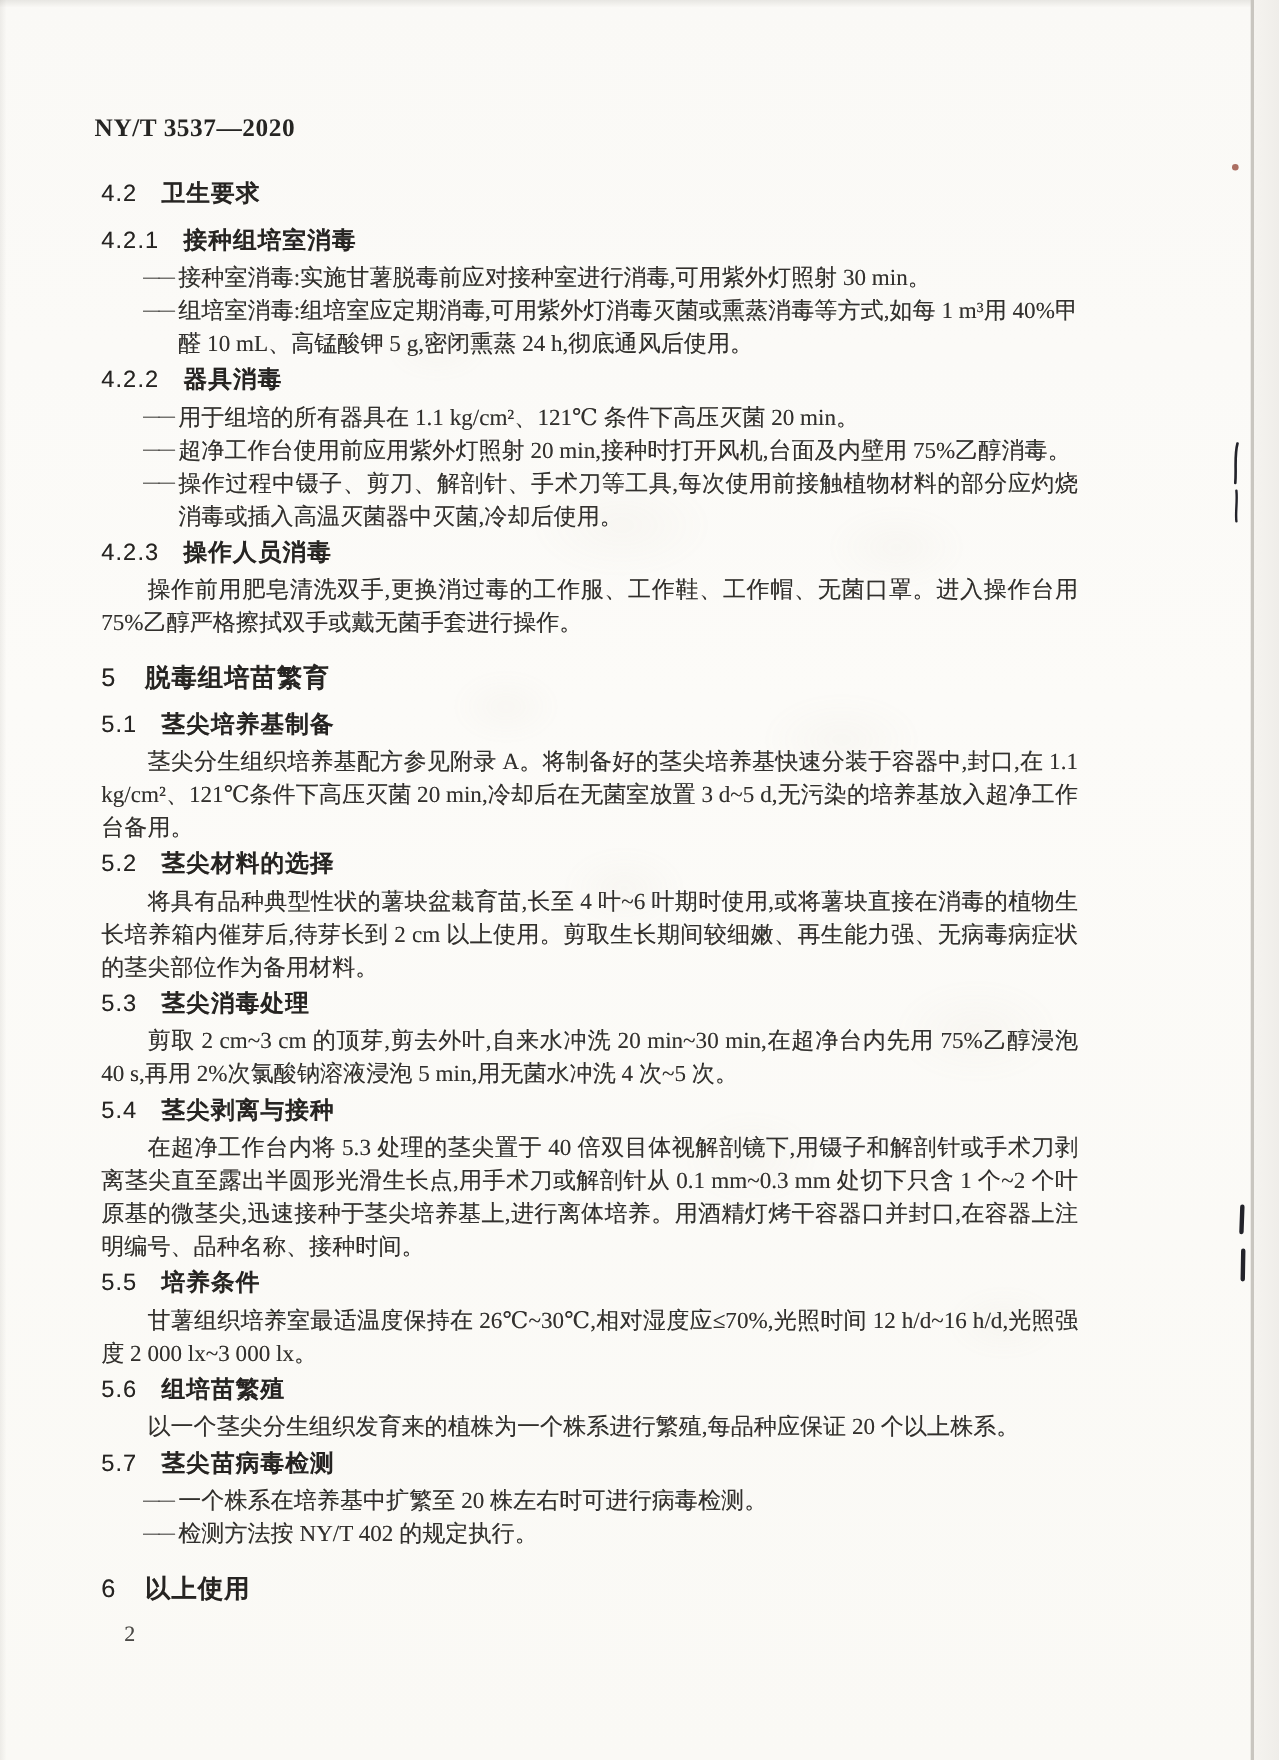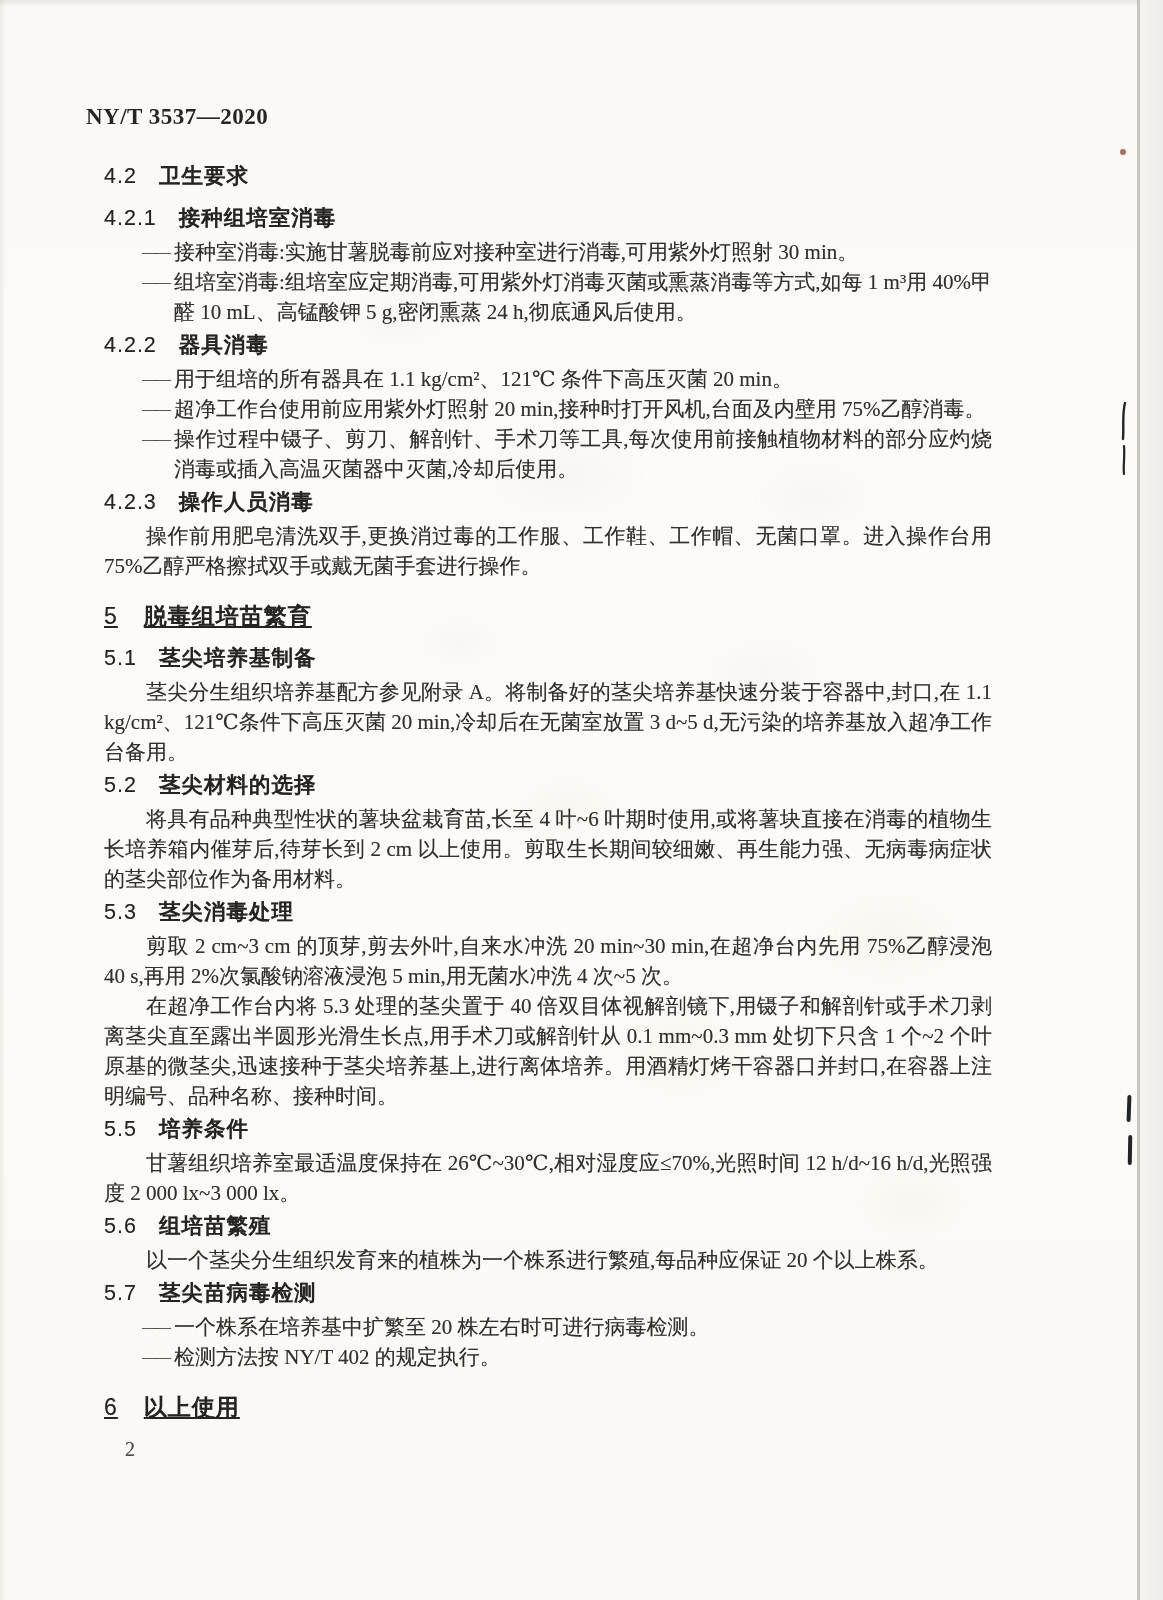--- a/index.html
+++ b/index.html
@@ -36,35 +36,35 @@
 
   
   .doc-header {
     position:absolute; left:86px; top:104px;
     font-family:"Liberation Serif","DejaVu Serif",serif;
     font-size:23px; font-weight:600; letter-spacing:.5px; color:#262523;
   }
 
   
   .content {
-    position:absolute; left:104px; top:161px; width:888px;
+    position:absolute; left:92px; top:161px; width:888px;
     font-size:21px; line-height:30px;
     text-align:justify;
     text-shadow: 0 0 .6px rgba(50,48,45,.45);
   }
   .heading {
     font-family:"Liberation Sans","DejaVu Sans",sans-serif;
     color:#262422; text-align:left;
   }
   .heading .hnum   { font-weight:500; letter-spacing:1px; margin-right:22px; }
   .heading .htitle { font-weight:700; letter-spacing:1px; }
   .h2 { line-height:30px; margin:0 0 12px 0; font-size:21.5px; }
   .h3 { line-height:30px; margin:3px 0 0 0;  font-size:21.5px; }
   .h3 + .dash-item, .h3 + .body-p { margin-top:4px; }
-  .h1 { line-height:34px; margin:18px 0 10px 0; font-size:23px;text-decoration:underline; }
+  .h1 { line-height:34px; margin:18px 0 10px 0; font-size:23px; }
   .h1 .hnum { margin-right:26px; }
 
   .body-p { margin:0; text-indent:2em; }
   .dash-item { display:flex; margin:0 0 0 38px; }
   .dash-marker {
     flex:none; width:32px;
     font-size:15px; letter-spacing:-1px; line-height:30px;
     color:#3a3835; white-space:nowrap; overflow:hidden;
   }
   .dash-text { flex:1; text-align:justify; }
@@ -131,20 +131,21 @@
       </div>
       <div class="heading h3"><span class="hnum">4.2.3</span><span class="htitle">操作人员消毒</span></div>
       <p class="body-p">操作前用肥皂清洗双手,更换消过毒的工作服、工作鞋、工作帽、无菌口罩。进入操作台用 75%乙醇严格擦拭双手或戴无菌手套进行操作。</p>
       <div class="heading h1"><span class="hnum">5</span><span class="htitle">脱毒组培苗繁育</span></div>
       <div class="heading h3"><span class="hnum">5.1</span><span class="htitle">茎尖培养基制备</span></div>
       <p class="body-p">茎尖分生组织培养基配方参见附录 A。将制备好的茎尖培养基快速分装于容器中,封口,在 1.1 kg/cm²、121℃条件下高压灭菌 20 min,冷却后在无菌室放置 3 d~5 d,无污染的培养基放入超净工作台备用。</p>
       <div class="heading h3"><span class="hnum">5.2</span><span class="htitle">茎尖材料的选择</span></div>
       <p class="body-p">将具有品种典型性状的薯块盆栽育苗,长至 4 叶~6 叶期时使用,或将薯块直接在消毒的植物生长培养箱内催芽后,待芽长到 2 cm 以上使用。剪取生长期间较细嫩、再生能力强、无病毒病症状的茎尖部位作为备用材料。</p>
       <div class="heading h3"><span class="hnum">5.3</span><span class="htitle">茎尖消毒处理</span></div>
       <p class="body-p">剪取 2 cm~3 cm 的顶芽,剪去外叶,自来水冲洗 20 min~30 min,在超净台内先用 75%乙醇浸泡 40 s,再用 2%次氯酸钠溶液浸泡 5 min,用无菌水冲洗 4 次~5 次。</p>
+      <div class="heading h3"><span class="hnum">5.4</span><span class="htitle">茎尖剥离与接种</span></div>
       <p class="body-p">在超净工作台内将 5.3 处理的茎尖置于 40 倍双目体视解剖镜下,用镊子和解剖针或手术刀剥离茎尖直至露出半圆形光滑生长点,用手术刀或解剖针从 0.1 mm~0.3 mm 处切下只含 1 个~2 个叶原基的微茎尖,迅速接种于茎尖培养基上,进行离体培养。用酒精灯烤干容器口并封口,在容器上注明编号、品种名称、接种时间。</p>
       <div class="heading h3"><span class="hnum">5.5</span><span class="htitle">培养条件</span></div>
       <p class="body-p">甘薯组织培养室最适温度保持在 26℃~30℃,相对湿度应≤70%,光照时间 12 h/d~16 h/d,光照强度 2 000 lx~3 000 lx。</p>
       <div class="heading h3"><span class="hnum">5.6</span><span class="htitle">组培苗繁殖</span></div>
       <p class="body-p">以一个茎尖分生组织发育来的植株为一个株系进行繁殖,每品种应保证 20 个以上株系。</p>
       <div class="heading h3"><span class="hnum">5.7</span><span class="htitle">茎尖苗病毒检测</span></div>
       <div class="dash-item">
         <span class="dash-marker">——</span>
         <span class="dash-text">一个株系在培养基中扩繁至 20 株左右时可进行病毒检测。</span>
       </div>

